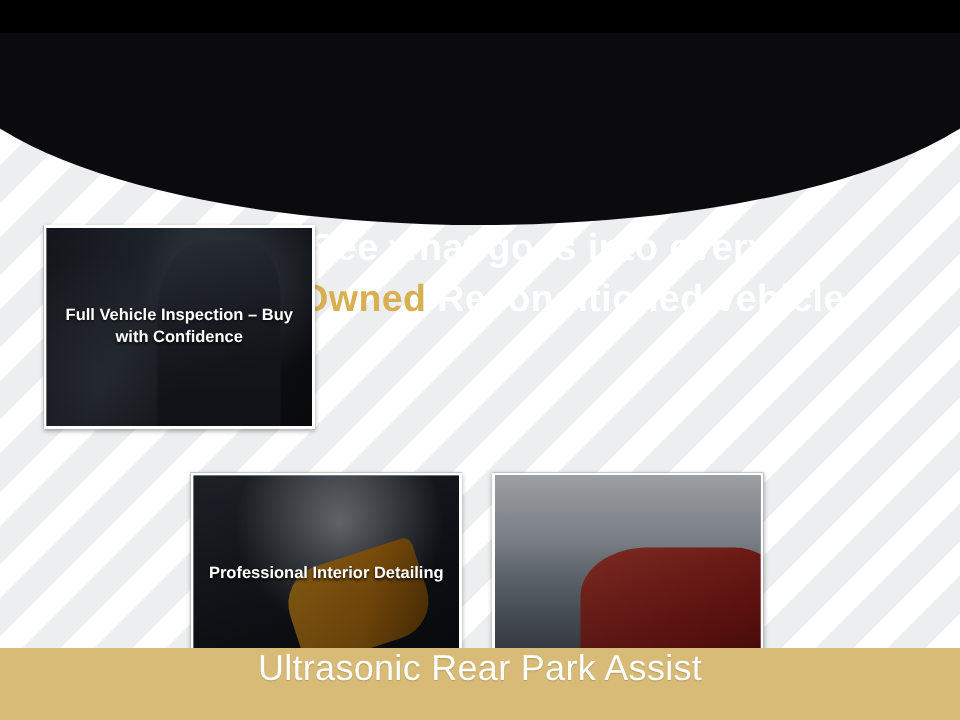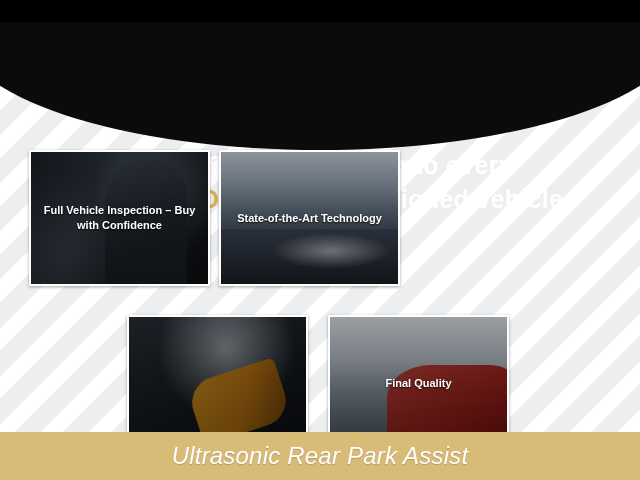--- a/index.html
+++ b/index.html
@@ -197,23 +197,22 @@
   
   #footer {
     position: absolute;
     left: 0;
     bottom: 0;
     width: 640px;
     height: 48px;
     background: #d8bb77;
     z-index: 4;
     display: flex;
-    align-items: center;
+    align-items: flex-start;
     justify-content: center;
-    font-style: italic;
   }
   #footer-text {
     color: #ffffff;
     font-size: 24px;
     letter-spacing: 0.2px;
     text-shadow: 0 1px 1px rgba(0,0,0,0.18);
   }
 
   
   .letterbox {
@@ -239,36 +238,31 @@
     <div class="headline">See what goes into every</div>
     <div class="headline"><span class="highlight">Pre-Owned</span> <span>Reconditioned vehicle.</span></div>
   </div>
 
   <div class="row" id="row1">
     <div class="card">
       <div class="card-photo ph-inspection"></div>
       <div class="card-shade"></div>
       <div class="card-label">Full Vehicle Inspection – Buy with Confidence</div>
     </div>
-    <div class="card">
-      <div class="card-photo ph-technology"></div>
-      <div class="card-shade"></div>
-      <div class="card-label">State-of-the-Art Technology</div>
-    </div>
   </div>
 
   <div class="row" id="row2">
     <div class="card">
       <div class="card-photo ph-detailing"></div>
       <div class="card-shade"></div>
+      <div class="card-label">Professional Interior Detailing</div>
     </div>
     <div class="card">
       <div class="card-photo ph-final"></div>
       <div class="card-shade"></div>
-      <div class="card-label">Final Quality</div>
     </div>
   </div>
 
   <div id="footer">
     <div id="footer-text">Ultrasonic Rear Park Assist</div>
   </div>
 
   <div class="letterbox" id="lb-top"></div>
   <div class="letterbox" id="lb-bottom"></div>
 

